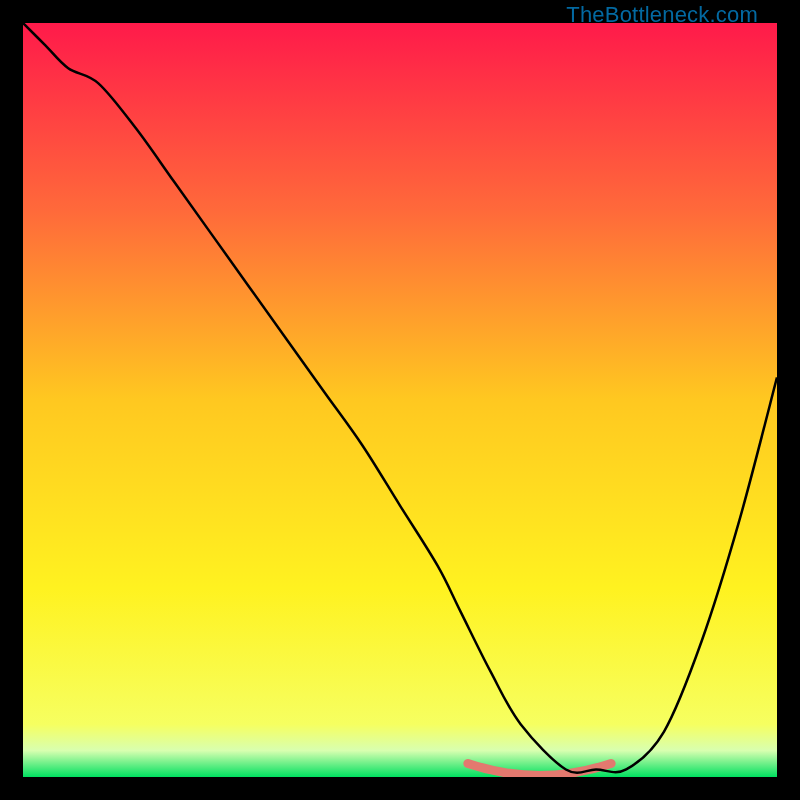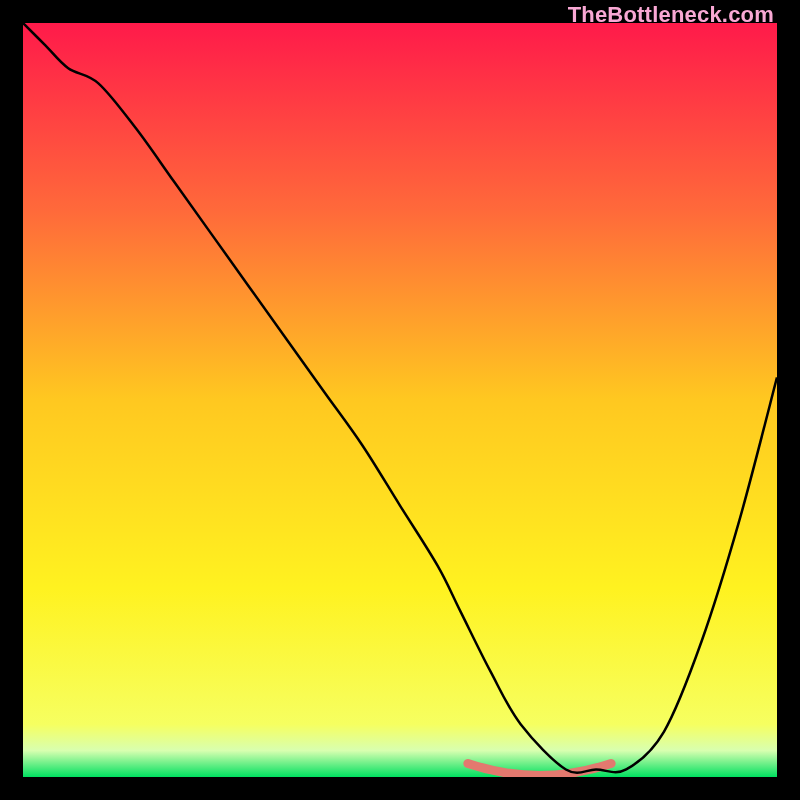--- a/index.html
+++ b/index.html
@@ -22,26 +22,25 @@
     position: absolute;
     left: 0;
     top: 0;
     width: 754px;
     height: 754px;
     display: block;
   }
   .attribution {
     position: absolute;
     top: 2px;
-    right: 26px;
+    right: 42px;
     font-family: Arial, Helvetica, sans-serif;
     font-size: 22px;
-    color: #f9a8d4;
+    color: #0369a1;
     letter-spacing: 0.2px;
-    font-weight: bold;
   }
 </style>
 </head>
 <body>
 
 <div class="frame">
   <svg class="plot" viewBox="0 0 754 754" preserveAspectRatio="none">
     <defs>
       <linearGradient id="bg" x1="0" y1="0" x2="0" y2="1">
 

